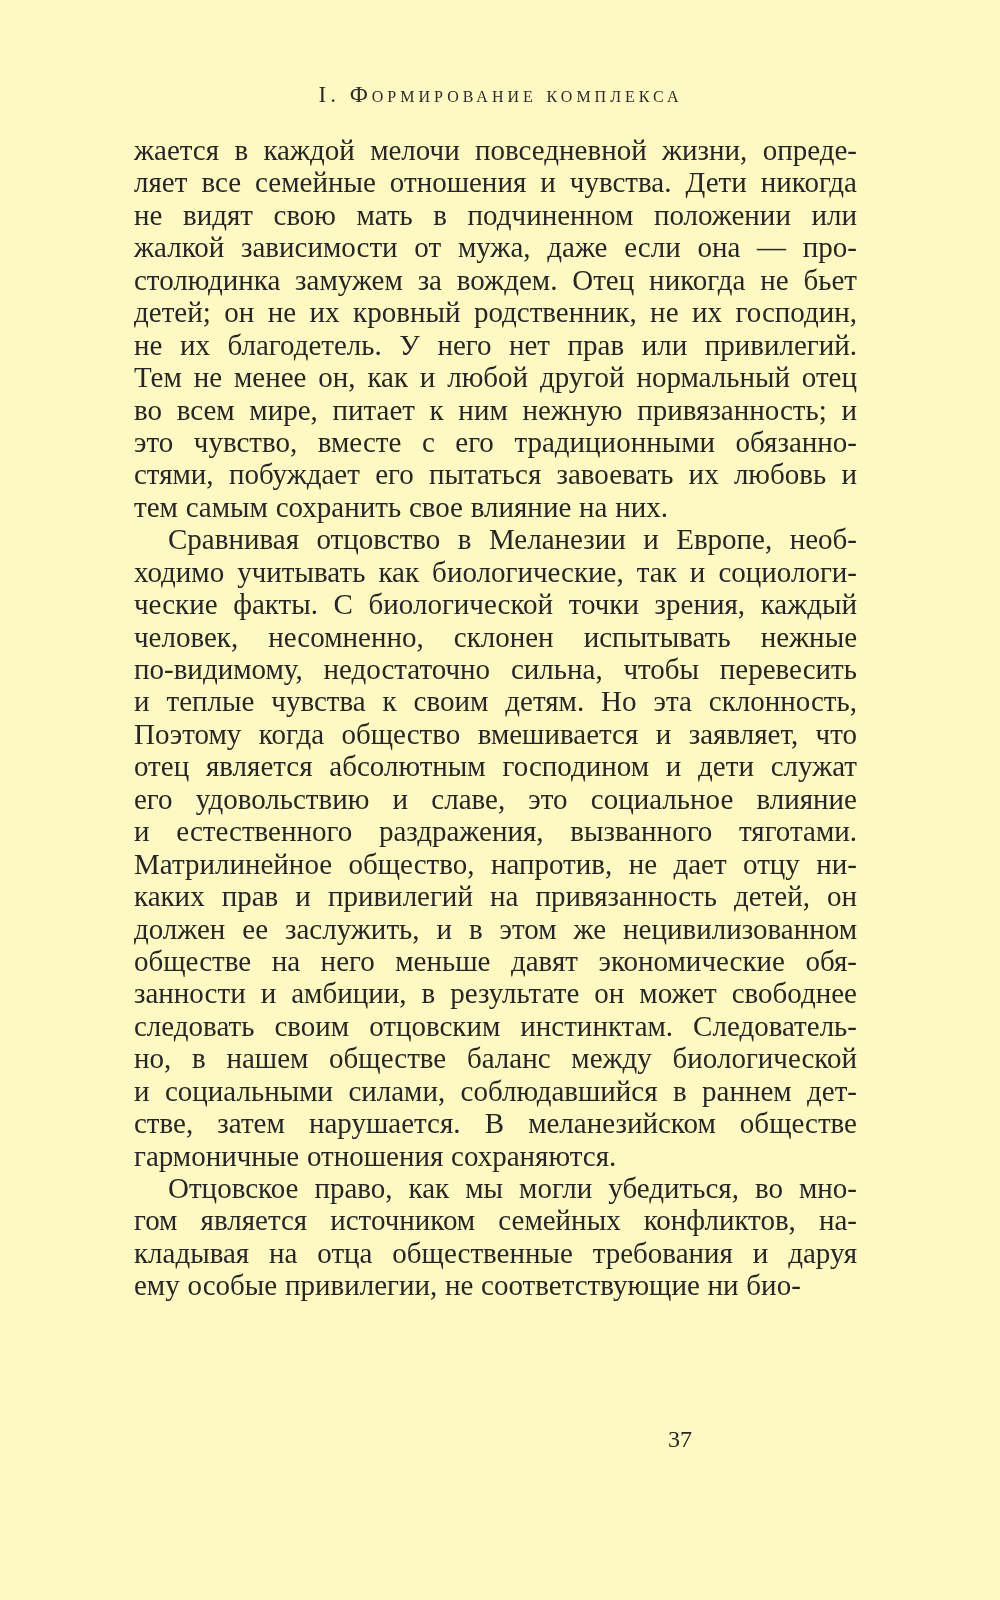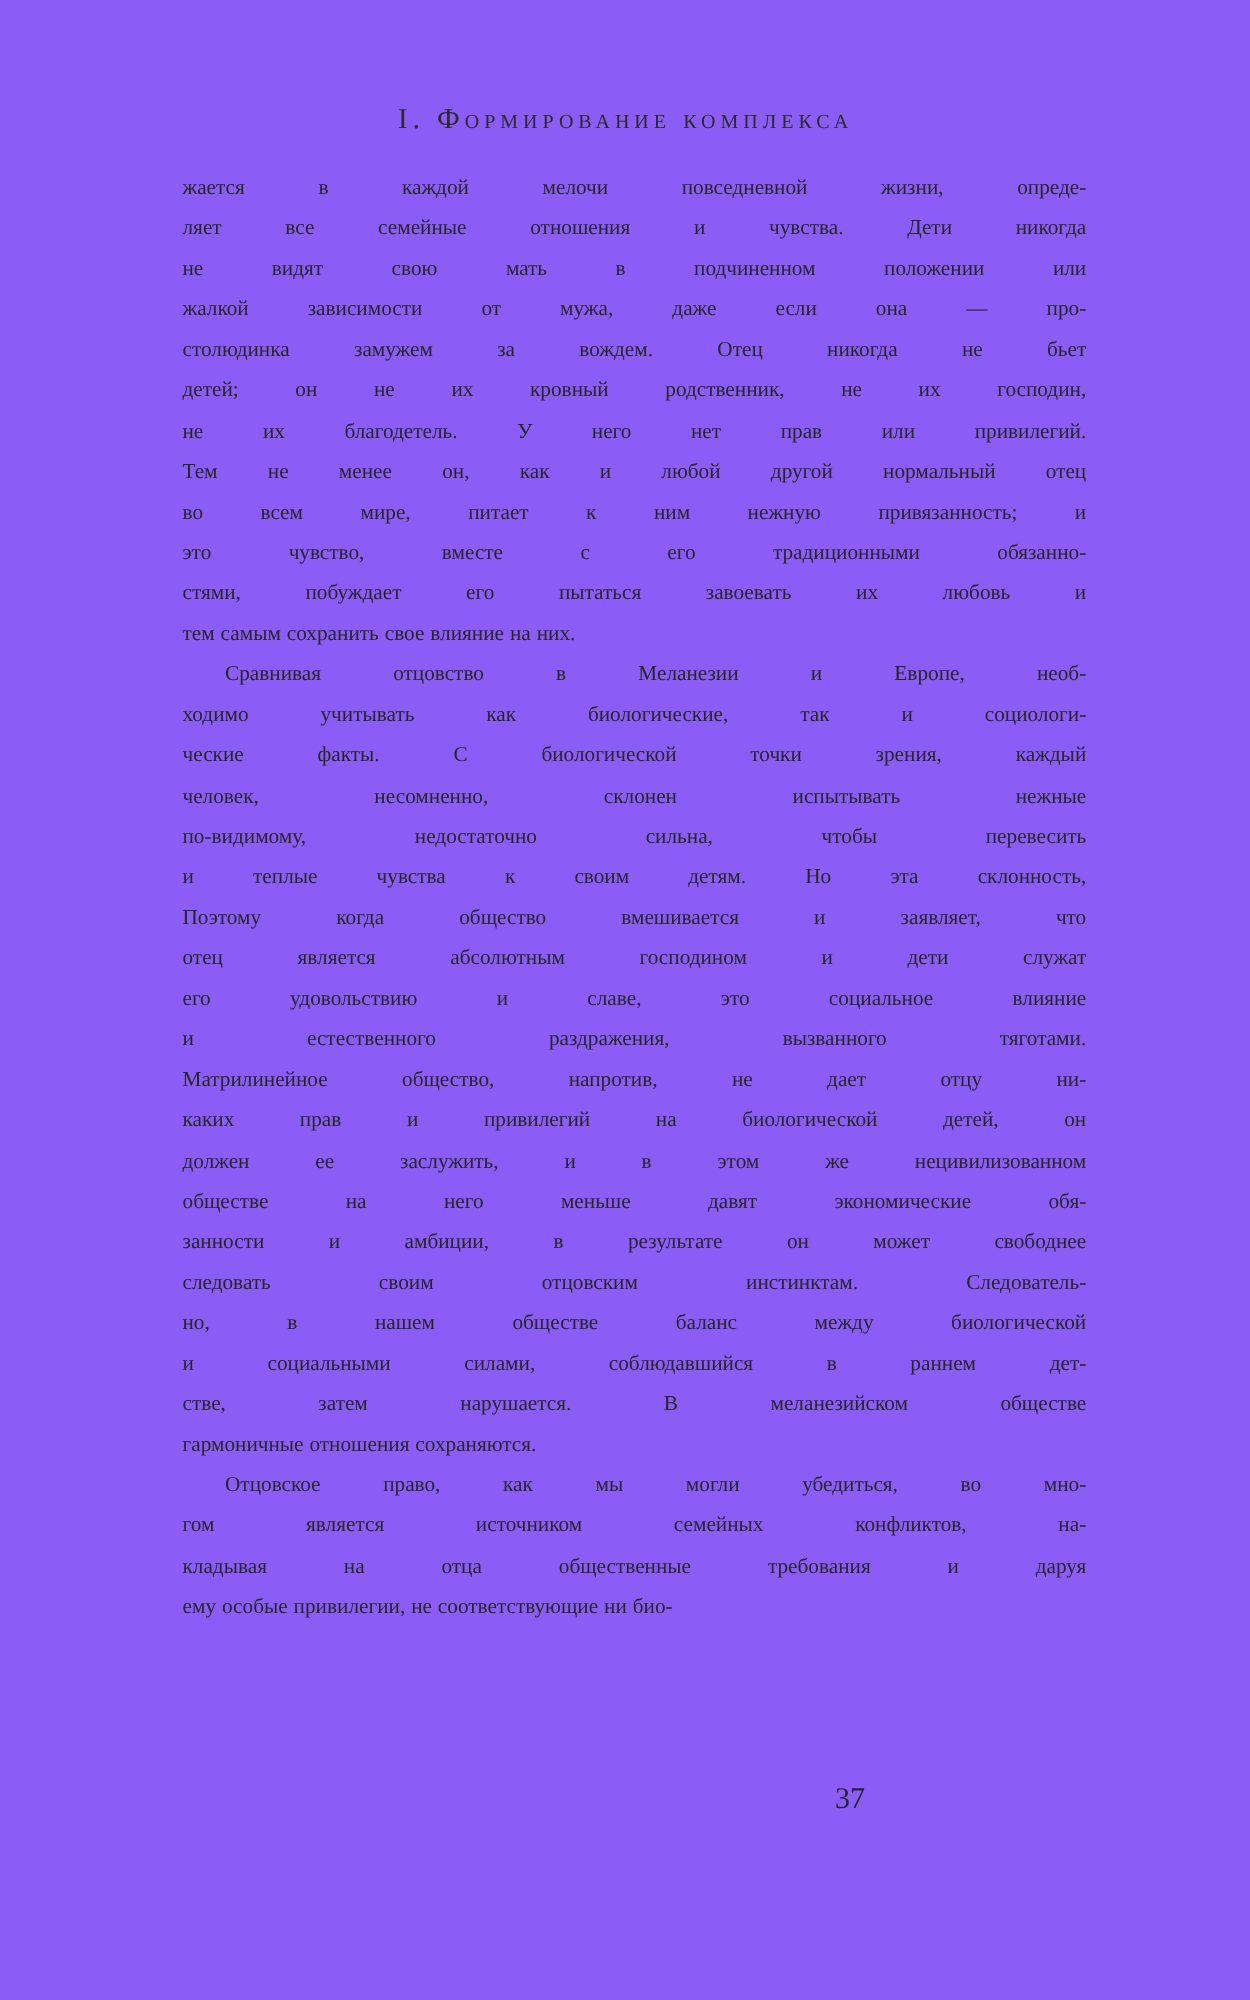--- a/index.html
+++ b/index.html
@@ -4,43 +4,43 @@
 <style>
   html, body {
     margin: 0;
     padding: 0;
     background: #ffffff;
   }
   .page {
     position: relative;
     width: 1000px;
     height: 1600px;
-    background: #8b5cf6;
+    background: #fef9c3;
     font-family: "Liberation Serif", "DejaVu Serif", serif;
     color: #262626;
     overflow: hidden;
   }
   .running-header {
     position: absolute;
     top: 82px;
     left: 139px;
     width: 723px;
     text-align: center;
     font-variant: small-caps;
     font-size: 23px;
     letter-spacing: 4px;
     color: #2b2b2b;
     white-space: nowrap;
   }
   .page-body {
     position: absolute;
     top: 134px;
-    left: 146px;
+    left: 134px;
     width: 723px;
-    font-size: 17px;
+    font-size: 29px;
     color: #262626;
   }
   .line {
     line-height: 32.45px;
     height: 32.45px;
     text-align: justify;
     text-align-last: justify;
     white-space: normal;
     word-spacing: 0.5px;
   }
@@ -83,21 +83,21 @@
       <div class="line">ходимо учитывать как биологические, так и социологи-</div>
       <div class="line">ческие факты. С биологической точки зрения, каждый</div>
       <div class="line">человек, несомненно, склонен испытывать нежные</div>
       <div class="line">по-видимому, недостаточно сильна, чтобы перевесить</div>
       <div class="line">и теплые чувства к своим детям. Но эта склонность,</div>
       <div class="line">Поэтому когда общество вмешивается и заявляет, что</div>
       <div class="line">отец является абсолютным господином и дети служат</div>
       <div class="line">его удовольствию и славе, это социальное влияние</div>
       <div class="line">и естественного раздражения, вызванного тяготами.</div>
       <div class="line">Матрилинейное общество, напротив, не дает отцу ни-</div>
-      <div class="line">каких прав и привилегий на биологической детей, он</div>
+      <div class="line">каких прав и привилегий на привязанность детей, он</div>
       <div class="line">должен ее заслужить, и в этом же нецивилизованном</div>
       <div class="line">обществе на него меньше давят экономические обя-</div>
       <div class="line">занности и амбиции, в результате он может свободнее</div>
       <div class="line">следовать своим отцовским инстинктам. Следователь-</div>
       <div class="line">но, в нашем обществе баланс между биологической</div>
       <div class="line">и социальными силами, соблюдавшийся в раннем дет-</div>
       <div class="line">стве, затем нарушается. В меланезийском обществе</div>
       <div class="line last">гармоничные отношения сохраняются.</div>
       <div class="line indent">Отцовское право, как мы могли убедиться, во мно-</div>
       <div class="line">гом является источником семейных конфликтов, на-</div>

